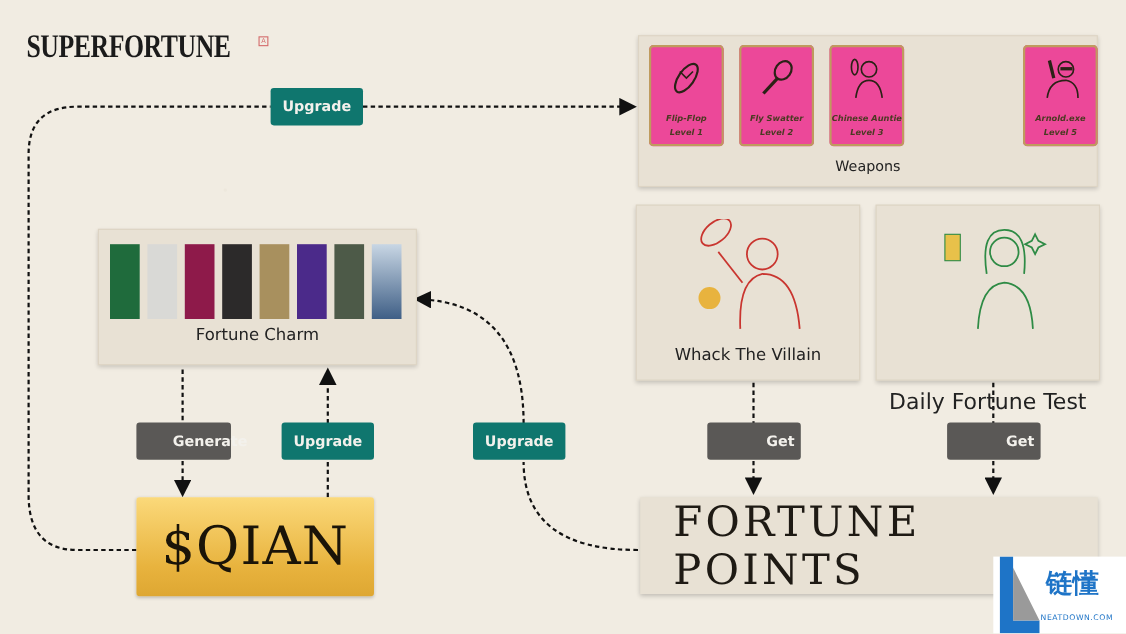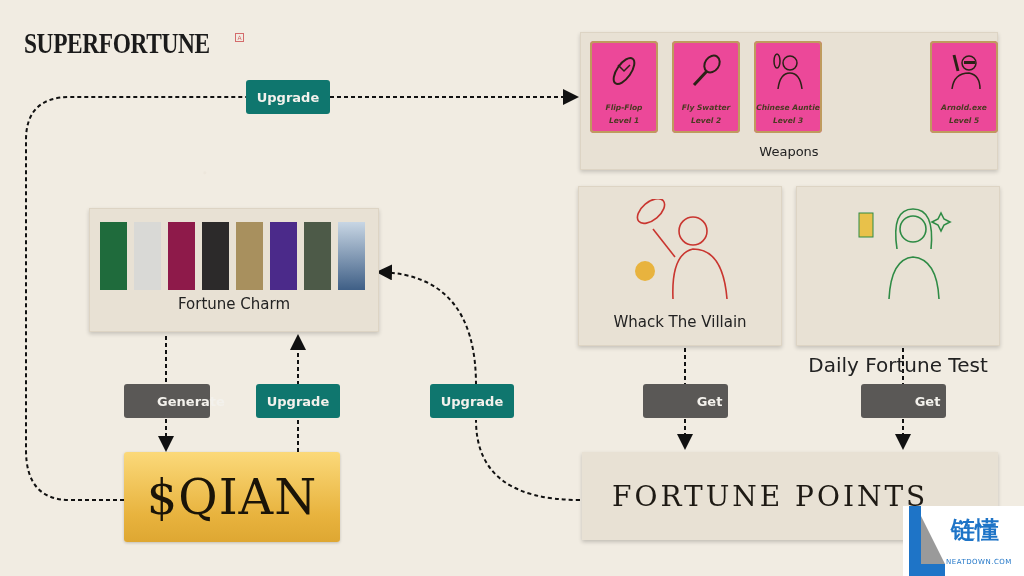--- a/index.html
+++ b/index.html
@@ -62,21 +62,21 @@
     background: linear-gradient(#fbd97a, #e8b33e 70%, #dea732);
     border-radius: 3px; box-shadow: 0 1px 3px rgba(0,0,0,0.2);
     display: flex; align-items: center; justify-content: center;
     font-family: "DejaVu Serif", serif; font-size: 48px; color: #1a1408; font-weight: normal;
     letter-spacing: 1px;
   }
   .fp {
     position: absolute; left: 582px; top: 452px; width: 416px; height: 88px;
     background: #e8e1d4; box-shadow: 0 2px 4px rgba(0,0,0,0.2);
     display: flex; align-items: center; padding-left: 30px;
-    font-family: "DejaVu Serif", serif; font-size: 28px; color: #1e1a14; letter-spacing: 3px;
+    font-family: "DejaVu Serif", serif; font-size: 38px; color: #1e1a14; letter-spacing: 3px;
   }
   svg.lines { position: absolute; left: 0; top: 0; pointer-events: none; }
   .wm {
     position: absolute; left: 903px; top: 506px; width: 121px; height: 70px; background: #fff;
   }
   .wm .zh { position: absolute; left: 48px; top: 8px; font-size: 24px; color: #1e74c7; font-weight: bold; }
   .wm .en { position: absolute; left: 43px; top: 52px; font-size: 7px; color: #1e74c7; letter-spacing: 0.5px; }
 </style>
 </head>
 <body>

